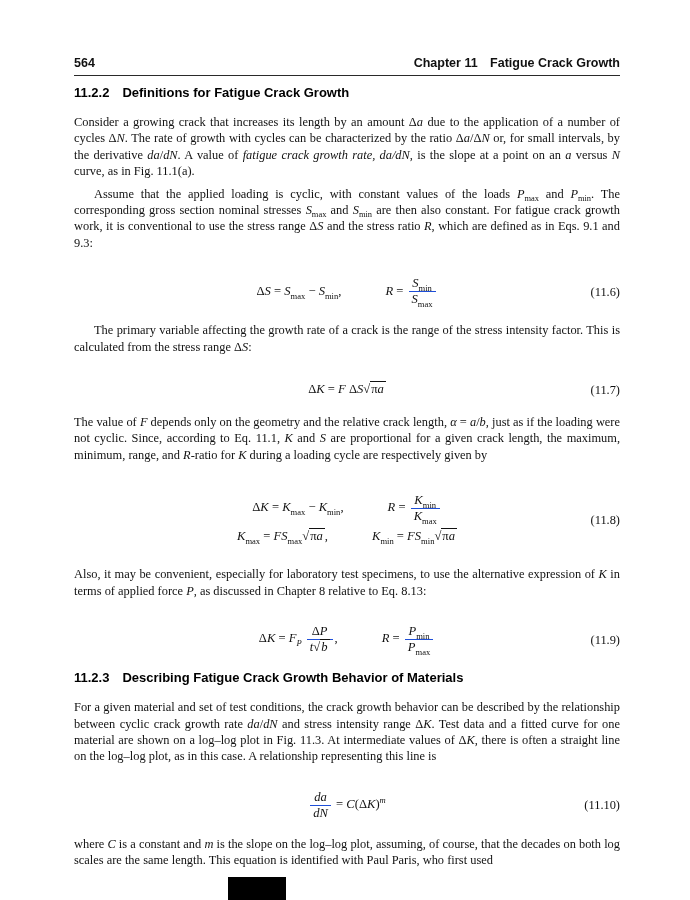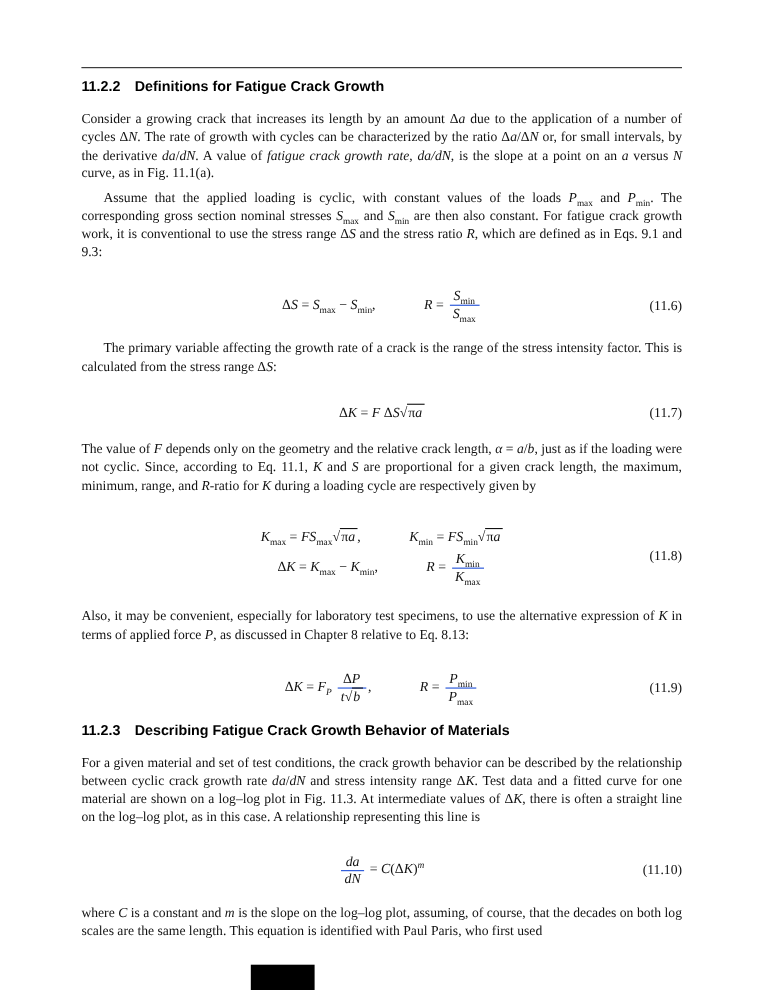--- a/index.html
+++ b/index.html
@@ -62,20 +62,24 @@
   .artifact{
     position:absolute;left:228px;top:877px;width:58px;height:23px;
     background:#000;
   }
 </style>
 </head>
 <body>
 
 <div class="page">
 
+  <div class="pagehead">
+    <span>564</span>
+    <span>Chapter 11  Fatigue Crack Growth</span>
+  </div>
   <hr class="headrule">
 
   <h2 class="sec">11.2.2  Definitions for Fatigue Crack Growth</h2>
 
   <p class="body">Consider a growing crack that increases its length by an amount Δ<i>a</i> due to the application of a number of cycles Δ<i>N</i>. The rate of growth with cycles can be characterized by the ratio Δ<i>a</i>/Δ<i>N</i> or, for small intervals, by the derivative <i>da</i>/<i>dN</i>. A value of <i>fatigue crack growth rate, da/dN</i>, is the slope at a point on an <i>a</i> versus <i>N</i> curve, as in Fig. 11.1(a).</p>
 
   <p class="body indent">Assume that the applied loading is cyclic, with constant values of the loads <i>P</i><sub>max</sub> and <i>P</i><sub>min</sub>. The corresponding gross section nominal stresses <i>S</i><sub>max</sub> and <i>S</i><sub>min</sub> are then also constant. For fatigue crack growth work, it is conventional to use the stress range Δ<i>S</i> and the stress ratio <i>R</i>, which are defined as in Eqs. 9.1 and 9.3:</p>
 
   <div class="eq">
     <span class="eq-body">Δ<i>S</i> = <i>S</i><sub>max</sub> − <i>S</i><sub>min</sub>,<span class="gap"></span><i>R</i> = <span class="fr"><span class="nu"><i>S</i><sub>min</sub></span><span class="de"><i>S</i><sub>max</sub></span></span></span>
@@ -86,22 +90,22 @@
 
   <div class="eq">
     <span class="eq-body">Δ<i>K</i> = <i>F</i> Δ<i>S</i><span class="sq">√<span class="rad">π<i>a</i></span></span></span>
     <span class="eq-num">(11.7)</span>
   </div>
 
   <p class="body">The value of <i>F</i> depends only on the geometry and the relative crack length, <i>α</i> = <i>a</i>/<i>b</i>, just as if the loading were not cyclic. Since, according to Eq. 11.1, <i>K</i> and <i>S</i> are proportional for a given crack length, the maximum, minimum, range, and <i>R</i>-ratio for <i>K</i> during a loading cycle are respectively given by</p>
 
   <div class="eq">
     <span class="eq-body">
+      <span class="eq-line">Δ<i>K</i> = <i>K</i><sub>max</sub> − <i>K</i><sub>min</sub>,<span class="gap"></span><i>R</i> = <span class="fr"><span class="nu"><i>K</i><sub>min</sub></span><span class="de"><i>K</i><sub>max</sub></span></span></span>
       <span class="eq-line"><i>K</i><sub>max</sub> = <i>FS</i><sub>max</sub><span class="sq">√<span class="rad">π<i>a</i></span></span>,<span class="gap"></span><i>K</i><sub>min</sub> = <i>FS</i><sub>min</sub><span class="sq">√<span class="rad">π<i>a</i></span></span></span>
-      <span class="eq-line">Δ<i>K</i> = <i>K</i><sub>max</sub> − <i>K</i><sub>min</sub>,<span class="gap"></span><i>R</i> = <span class="fr"><span class="nu"><i>K</i><sub>min</sub></span><span class="de"><i>K</i><sub>max</sub></span></span></span>
     </span>
     <span class="eq-num">(11.8)</span>
   </div>
 
   <p class="body">Also, it may be convenient, especially for laboratory test specimens, to use the alternative expression of <i>K</i> in terms of applied force <i>P</i>, as discussed in Chapter 8 relative to Eq. 8.13:</p>
 
   <div class="eq">
     <span class="eq-body">Δ<i>K</i> = <i>F</i><sub><i>P</i></sub> <span class="fr"><span class="nu">Δ<i>P</i></span><span class="de"><i>t</i><span class="sq">√<span class="rad"><i>b</i></span></span></span></span>,<span class="gap"></span><i>R</i> = <span class="fr"><span class="nu"><i>P</i><sub>min</sub></span><span class="de"><i>P</i><sub>max</sub></span></span></span>
     <span class="eq-num">(11.9)</span>
   </div>

